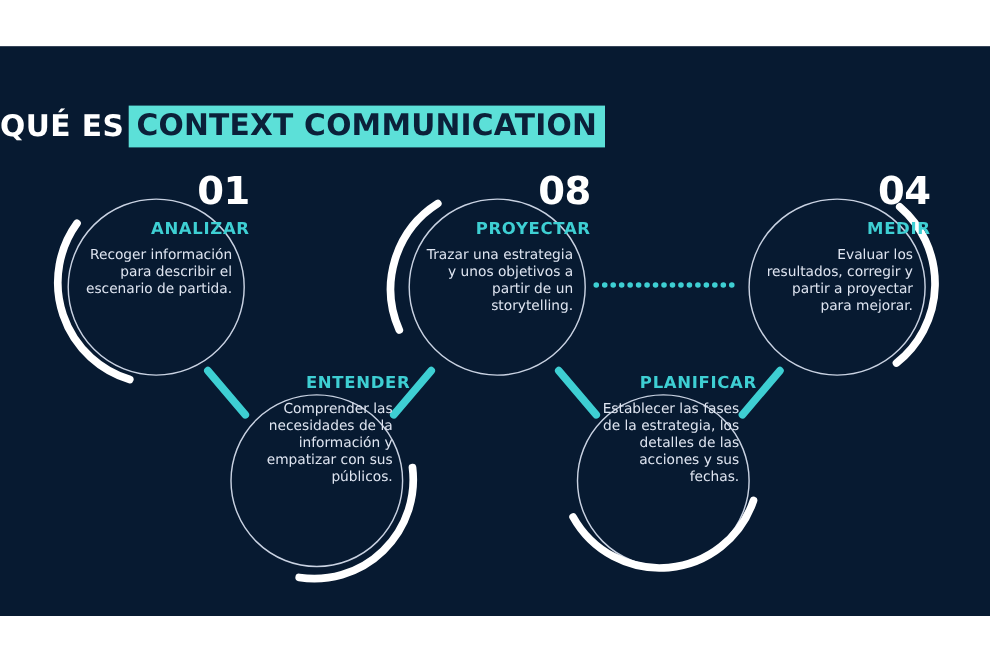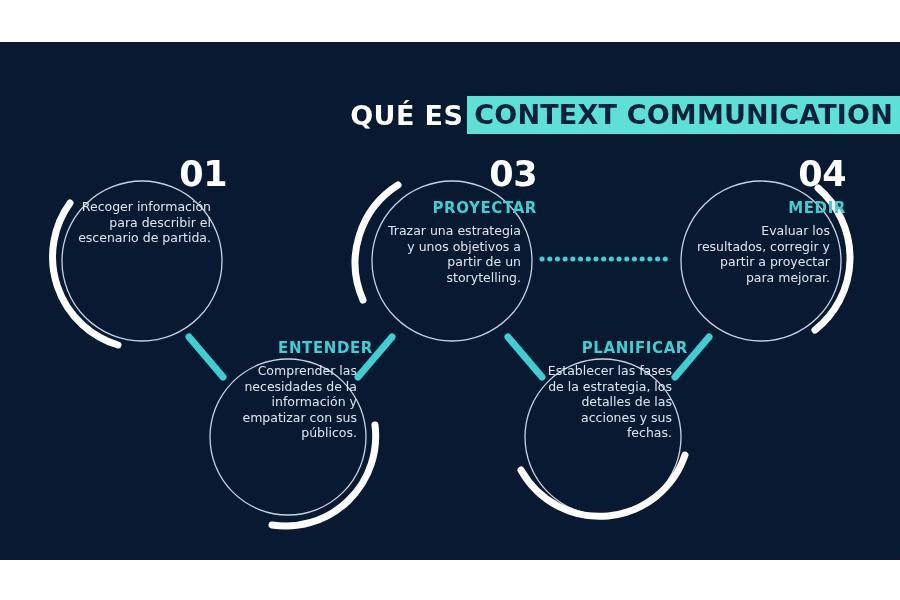--- a/index.html
+++ b/index.html
@@ -30,21 +30,21 @@
     height: 518px;
     background: #071a31;
   }
 
   
   #title-row {
     position: absolute;
     left: 0;
     top: 96px;
     width: 900px;
-    text-align: right;
+    text-align: left;
     white-space: nowrap;
     line-height: 1;
   }
   .title-plain {
     display: inline-block;
     font-family: "DejaVu Sans", sans-serif;
     font-weight: bold;
     font-size: 27px;
     letter-spacing: 0.4px;
     color: #ffffff;
@@ -147,30 +147,31 @@
     <line x1="189" y1="337" x2="223" y2="377" stroke="#3ecfd3" stroke-width="7" stroke-linecap="round"></line>
     <line x1="358" y1="377" x2="392" y2="337" stroke="#3ecfd3" stroke-width="7" stroke-linecap="round"></line>
     <line x1="508" y1="337" x2="542" y2="377" stroke="#3ecfd3" stroke-width="7" stroke-linecap="round"></line>
     <line x1="675" y1="377" x2="709" y2="337" stroke="#3ecfd3" stroke-width="7" stroke-linecap="round"></line>
 
     <line x1="542" y1="259" x2="671" y2="259" stroke="#3ecfd3" stroke-width="5" stroke-linecap="round" stroke-dasharray="0.1 7.6"></line>
   </svg>
 
   <div class="node" id="node-1">
     <div class="node-num">01</div>
+    <div class="node-title">ANALIZAR</div>
     <div class="node-desc">Recoger información para describir el escenario de partida.</div>
   </div>
 
   <div class="node" id="node-2">
     <div class="node-title">ENTENDER</div>
     <div class="node-desc">Comprender las necesidades de la información y empatizar con sus públicos.</div>
   </div>
 
   <div class="node" id="node-3">
-    <div class="node-num">03</div>
+    <div class="node-num">08</div>
     <div class="node-title">PROYECTAR</div>
     <div class="node-desc">Trazar una estrategia y unos objetivos a partir de un storytelling.</div>
   </div>
 
   <div class="node" id="node-4">
     <div class="node-title">PLANIFICAR</div>
     <div class="node-desc">Establecer las fases de la estrategia, los detalles de las acciones y sus fechas.</div>
   </div>
 
   <div class="node" id="node-5">

